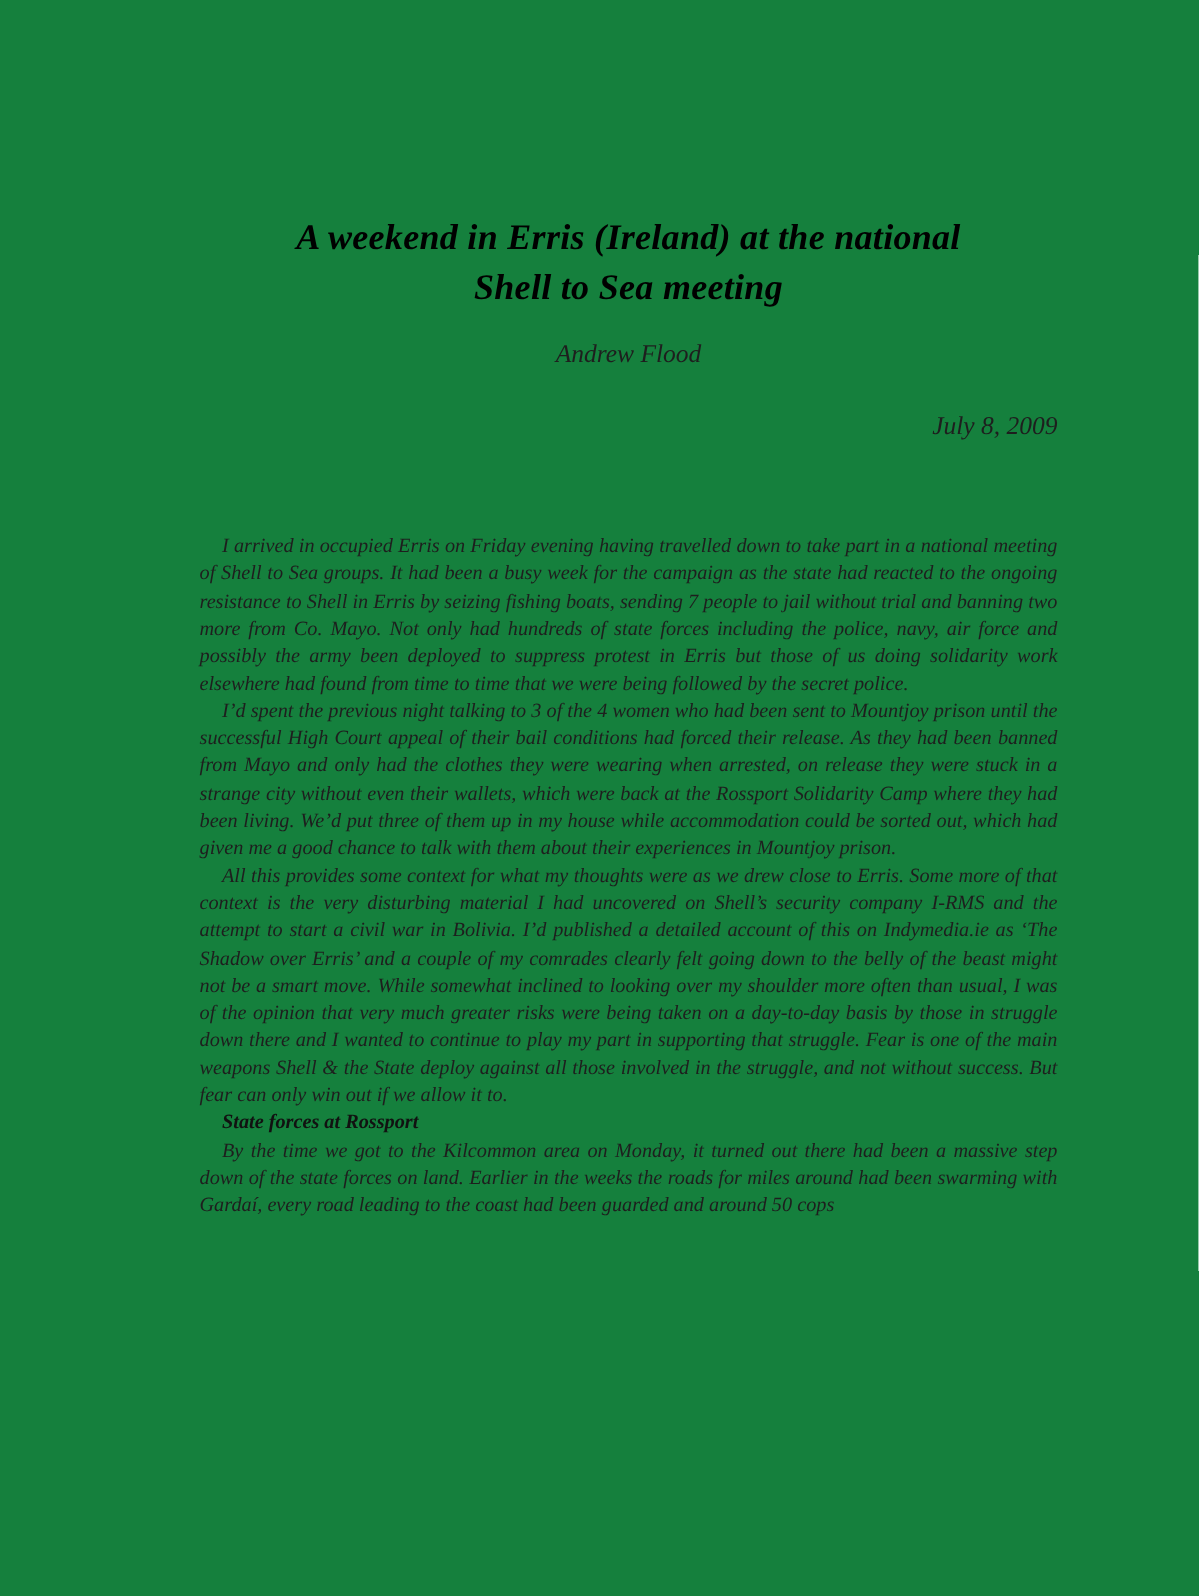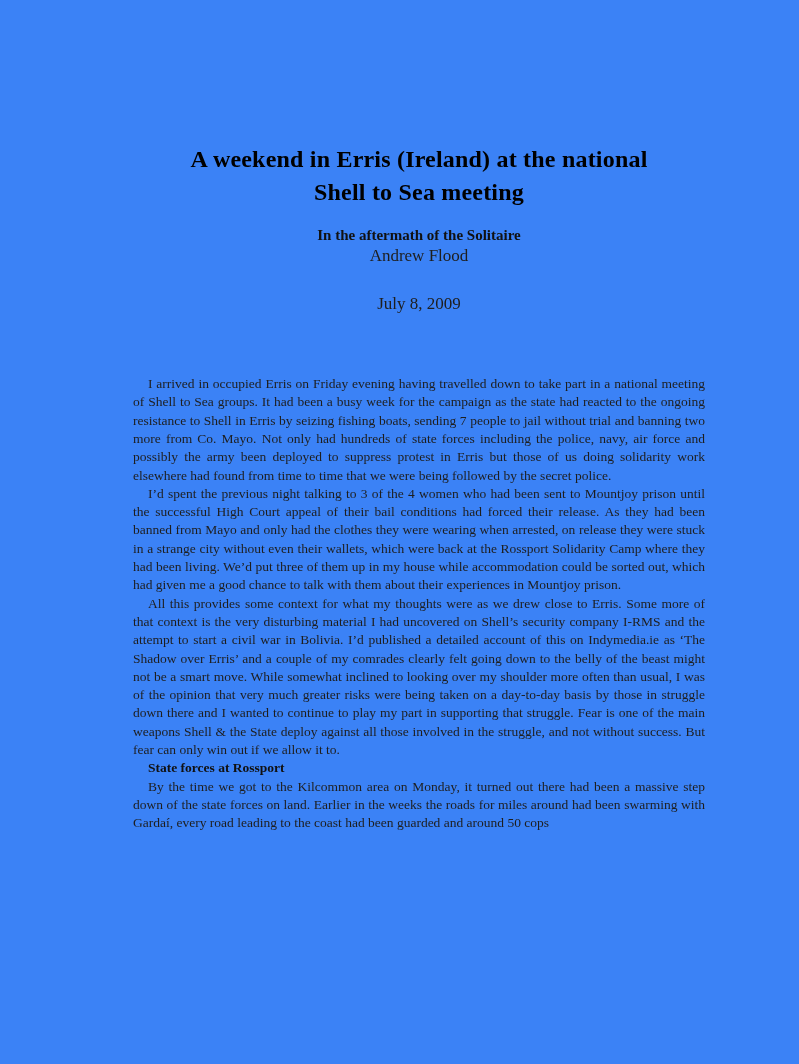--- a/index.html
+++ b/index.html
@@ -4,24 +4,25 @@
 <style>
   html, body {
     margin: 0;
     padding: 0;
     background: #ffffff;
   }
   .page {
     position: relative;
     width: 799px;
     height: 1064px;
-    background: #3b82f6;
+    background: #15803d;
     overflow: hidden;
     font-family: "Liberation Serif", serif;
     color: #1e1e1e;
+    font-style: italic;
   }
   .content {
     position: absolute;
     left: 133px;
     top: 0;
     width: 572px;
   }
   .doc-title {
     margin-top: 143px;
     text-align: center;
@@ -40,21 +41,21 @@
     font-weight: bold;
     color: #111111;
   }
   .doc-author {
     text-align: center;
     font-size: 17px;
     line-height: 22px;
   }
   .doc-date {
     margin-top: 26px;
-    text-align: center;
+    text-align: right;
     font-size: 17px;
     line-height: 22px;
   }
   .article {
     margin-top: 60px;
     font-size: 13.5px;
     line-height: 18.3px;
     text-align: justify;
     color: #1e1e1e;
   }
@@ -75,21 +76,20 @@
 <body>
 
 <div class="page">
   <div class="content">
 
     <h1 class="doc-title">
       <span>A weekend in Erris (Ireland) at the national</span>
       <span>Shell to Sea meeting</span>
     </h1>
 
-    <div class="doc-subtitle">In the aftermath of the Solitaire</div>
 
     <div class="doc-author">Andrew Flood</div>
 
     <div class="doc-date">July 8, 2009</div>
 
     <div class="article">
       <p>I arrived in occupied Erris on Friday evening having travelled down to take part in a national meeting of Shell to Sea groups. It had been a busy week for the campaign as the state had reacted to the ongoing resistance to Shell in Erris by seizing fishing boats, sending 7 people to jail without trial and banning two more from Co. Mayo. Not only had hundreds of state forces including the police, navy, air force and possibly the army been deployed to suppress protest in Erris but those of us doing solidarity work elsewhere had found from time to time that we were being followed by the secret police.</p>
       <p>I’d spent the previous night talking to 3 of the 4 women who had been sent to Mountjoy prison until the successful High Court appeal of their bail conditions had forced their release. As they had been banned from Mayo and only had the clothes they were wearing when arrested, on release they were stuck in a strange city without even their wallets, which were back at the Rossport Solidarity Camp where they had been living. We’d put three of them up in my house while accommodation could be sorted out, which had given me a good chance to talk with them about their experiences in Mountjoy prison.</p>
       <p>All this provides some context for what my thoughts were as we drew close to Erris. Some more of that context is the very disturbing material I had uncovered on Shell’s security company I-RMS and the attempt to start a civil war in Bolivia. I’d published a detailed account of this on Indymedia.ie as ‘The Shadow over Erris’ and a couple of my comrades clearly felt going down to the belly of the beast might not be a smart move. While somewhat inclined to looking over my shoulder more often than usual, I was of the opinion that very much greater risks were being taken on a day-to-day basis by those in struggle down there and I wanted to continue to play my part in supporting that struggle. Fear is one of the main weapons Shell &amp; the State deploy against all those involved in the struggle, and not without success. But fear can only win out if we allow it to.</p>
       <p class="section-heading">State forces at Rossport</p>

